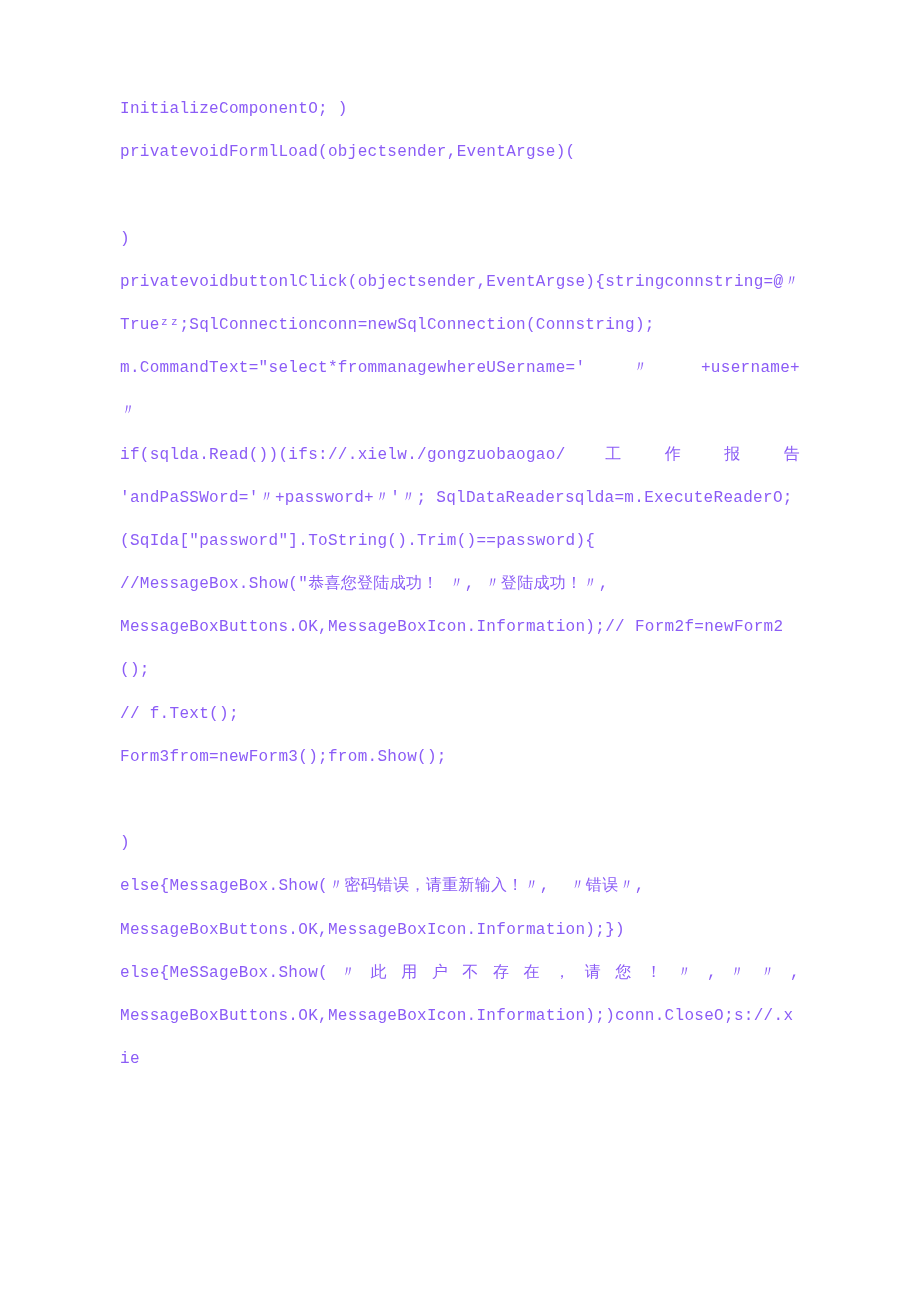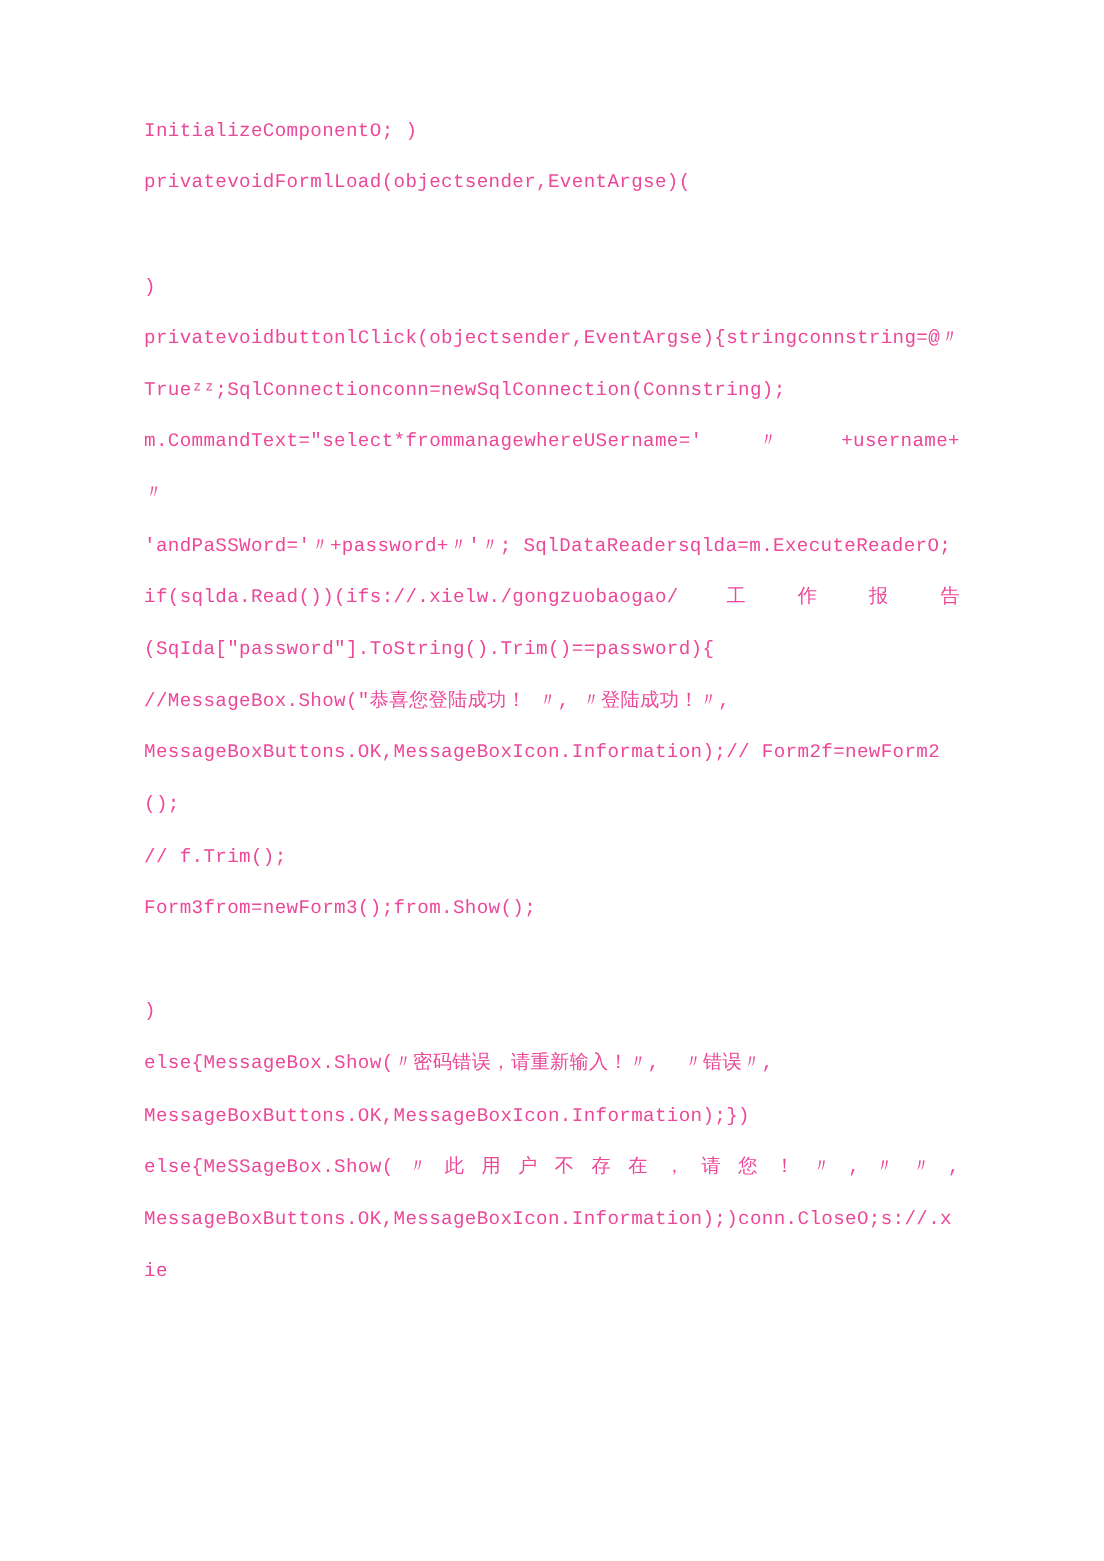--- a/index.html
+++ b/index.html
@@ -11,21 +11,21 @@
   .page {
     width: 920px;
     min-height: 1301px;
     padding: 88px 120px 100px 120px;
     box-sizing: border-box;
     background: #ffffff;
   }
   .line {
     font-size: 16px;
     line-height: 2.7;
-    color: #ec4899;
+    color: #8b5cf6;
     white-space: pre-wrap;
     word-break: break-all;
     letter-spacing: 0.3px;
   }
   .justify {
     text-align: justify;
     text-align-last: justify;
   }
   .mono {
     font-family: "Courier New", "SimSun", monospace;
@@ -36,26 +36,26 @@
 
 <div class="page">
   <div id="code-container">
       <div class="line mono">InitializeComponentO; )</div>
       <div class="line mono">privatevoidFormlLoad(objectsender,EventArgse)(</div>
       <div class="line"> </div>
       <div class="line mono">)</div>
       <div class="line mono">privatevoidbuttonlClick(objectsender,EventArgse){stringconnstring=@〃</div>
       <div class="line mono">Trueᶻᶻ;SqlConnectionconn=newSqlConnection(Connstring);</div>
       <div class="line mono justify">m.CommandText="select*frommanagewhereUSername='   〃   +username+   〃</div>
+      <div class="line mono justify">if(sqlda.Read())(ifs://.xielw./gongzuobaogao/   工   作   报   告</div>
       <div class="line mono">'andPaSSWord='〃+password+〃'〃; SqlDataReadersqlda=m.ExecuteReaderO;</div>
-      <div class="line mono justify">if(sqlda.Read())(ifs://.xielw./gongzuobaogao/   工   作   报   告</div>
       <div class="line mono">(SqIda["password"].ToString().Trim()==password){</div>
       <div class="line mono">//MessageBox.Show("恭喜您登陆成功！ 〃, 〃登陆成功！〃,</div>
       <div class="line mono">MessageBoxButtons.OK,MessageBoxIcon.Information);// Form2f=newForm2();</div>
-      <div class="line mono">// f.Trim();</div>
+      <div class="line mono">// f.Text();</div>
       <div class="line mono">Form3from=newForm3();from.Show();</div>
       <div class="line"> </div>
       <div class="line mono">)</div>
       <div class="line mono">else{MessageBox.Show(〃密码错误，请重新输入！〃,  〃错误〃,</div>
       <div class="line mono">MessageBoxButtons.OK,MessageBoxIcon.Information);})</div>
       <div class="line mono justify">else{MeSSageBox.Show( 〃 此 用 户 不 存 在 ， 请 您 ！ 〃 , 〃 〃 ,</div>
       <div class="line mono">MessageBoxButtons.OK,MessageBoxIcon.Information);)conn.CloseO;s://.xie</div>
     </div>
 </div>
 

